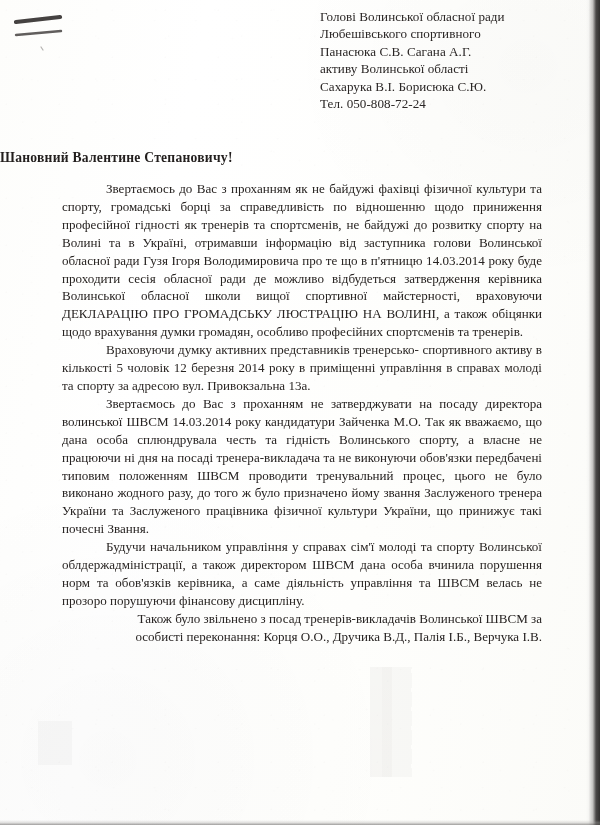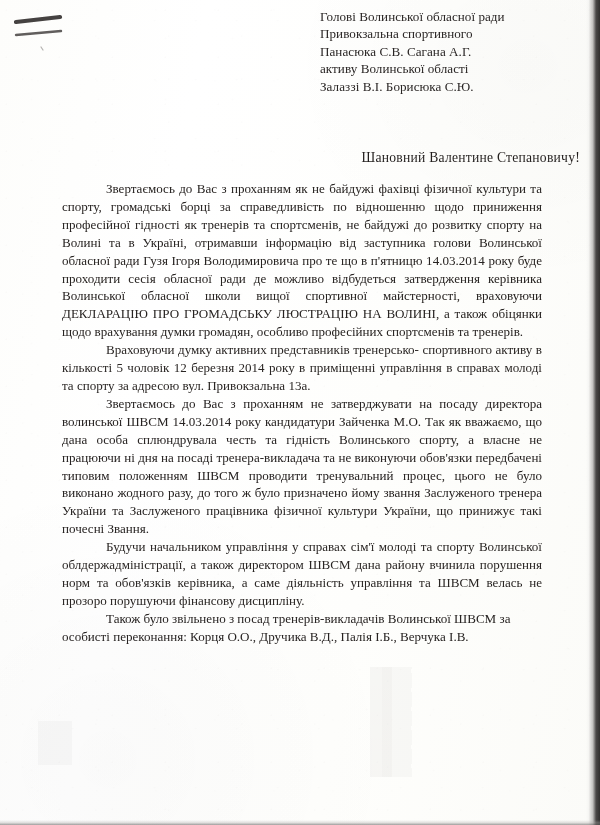--- a/index.html
+++ b/index.html
@@ -103,23 +103,23 @@
   }
   .addressee-line {
     white-space: nowrap;
   }
 
   .salutation {
     position: absolute;
     left: 0;
     top: 150px;
     width: 580px;
-    text-align: right;
+    text-align: left;
     font-size: 13.6px;
-    font-weight: normal;
+    font-weight: bold;
     letter-spacing: 0.25px;
     color: #221e1d;
   }
 
   .body-text {
     position: absolute;
     left: 62px;
     top: 180px;
     width: 480px;
     font-size: 13.05px;
@@ -128,21 +128,21 @@
   }
 
   .para {
     margin: 0 0 0 0;
     text-indent: 44px;
     text-align: justify;
     text-justify: inter-word;
     hyphens: none;
   }
   .para.loose {
-    text-align: left;
+    text-align: right;
   }
 
   
   .para:nth-child(1) { color: #272321; }
   .para:nth-child(2) { color: #2a2624; }
   .para:nth-child(3) { color: #262221; }
   .para:nth-child(4) { color: #292523; }
   .para:nth-child(5) { color: #272322; }
   .para:nth-child(6) { color: #2a2625; }
   .para:nth-child(7) { color: #262221; }
@@ -189,33 +189,34 @@
   <svg class="ink-marks" viewBox="0 0 62 46">
     <path d="M2,14 L46,9" stroke="#2b2827" stroke-width="4.2" stroke-linecap="round" fill="none" opacity="0.88"></path>
     <path d="M2,27 L47,23" stroke="#3a3635" stroke-width="2.4" stroke-linecap="round" fill="none" opacity="0.8"></path>
     <path d="M27,39 L29,42" stroke="#6b6765" stroke-width="1.2" stroke-linecap="round" fill="none" opacity="0.5"></path>
   </svg>
 
   <div class="content">
 
     <div class="addressee-block">
       <div class="addressee-line">Голові Волинської  обласної ради</div>
-      <div class="addressee-line">Привокзальна спортивного</div>
+      <div class="addressee-line">Любешівського спортивного</div>
       <div class="addressee-line">Панасюка С.В. Сагана А.Г.</div>
       <div class="addressee-line">активу Волинської області</div>
-      <div class="addressee-line">Залаззі В.І. Борисюка С.Ю.</div>
+      <div class="addressee-line">Сахарука В.І. Борисюка С.Ю.</div>
+      <div class="addressee-line">Тел. 050-808-72-24</div>
     </div>
 
     <div class="salutation">Шановний Валентине Степановичу!</div>
 
     <div class="body-text">
       <p class="para">Звертаємось до Вас з проханням як не байдужі фахівці фізичної культури та спорту, громадські борці за справедливість по відношенню  щодо приниження професійної гідності як тренерів  та спортсменів, не байдужі до розвитку  спорту на Волині та в Україні, отримавши інформацію від заступника голови Волинської обласної ради Гузя Ігоря Володимировича про те що в п'ятницю 14.03.2014 року  буде проходити сесія обласної ради де можливо відбудеться затвердження керівника Волинської обласної школи вищої спортивної майстерності, враховуючи ДЕКЛАРАЦІЮ ПРО ГРОМАДСЬКУ ЛЮСТРАЦІЮ НА ВОЛИНІ, а також обіцянки щодо врахування думки громадян, особливо професійних спортсменів та тренерів.</p>
       <p class="para">Враховуючи думку активних представників тренерсько- спортивного активу в кількості 5 чоловік 12 березня 2014 року в приміщенні управління в справах молоді та спорту за адресою вул. Привокзальна 13а.</p>
       <p class="para">Звертаємось до Вас з проханням  не затверджувати на посаду директора волинської ШВСМ 14.03.2014 року кандидатури Зайченка М.О. Так як вважаємо, що дана особа сплюндрувала честь та гідність Волинського спорту, а власне не працюючи ні дня на посаді тренера-викладача та не виконуючи обов'язки передбачені типовим положенням ШВСМ проводити тренувальний процес, цього не було виконано жодного разу, до того ж було призначено йому звання Заслуженого тренера України та Заслуженого працівника фізичної культури України, що принижує такі почесні Звання.</p>
-      <p class="para">Будучи начальником управління у справах сім'ї  молоді та спорту Волинської облдержадміністрації, а також директором ШВСМ дана району вчинила порушення норм та обов'язків керівника, а саме діяльність управління та ШВСМ велась не прозоро порушуючи фінансову дисципліну.</p>
+      <p class="para">Будучи начальником управління у справах сім'ї  молоді та спорту Волинської облдержадміністрації, а також директором ШВСМ дана особа вчинила порушення норм та обов'язків керівника, а саме діяльність управління та ШВСМ велась не прозоро порушуючи фінансову дисципліну.</p>
       <p class="para loose">Також було звільнено з посад  тренерів-викладачів Волинської ШВСМ за особисті переконання: Корця О.О., Дручика В.Д., Палія І.Б., Верчука І.В.</p>
     </div>
 
   </div>
 
   <div class="ghost-artifacts"></div>
   <div class="ghost-artifacts-2"></div>
 
   <div class="scan-edge-right"></div>
   <div class="scan-edge-bottom"></div>

